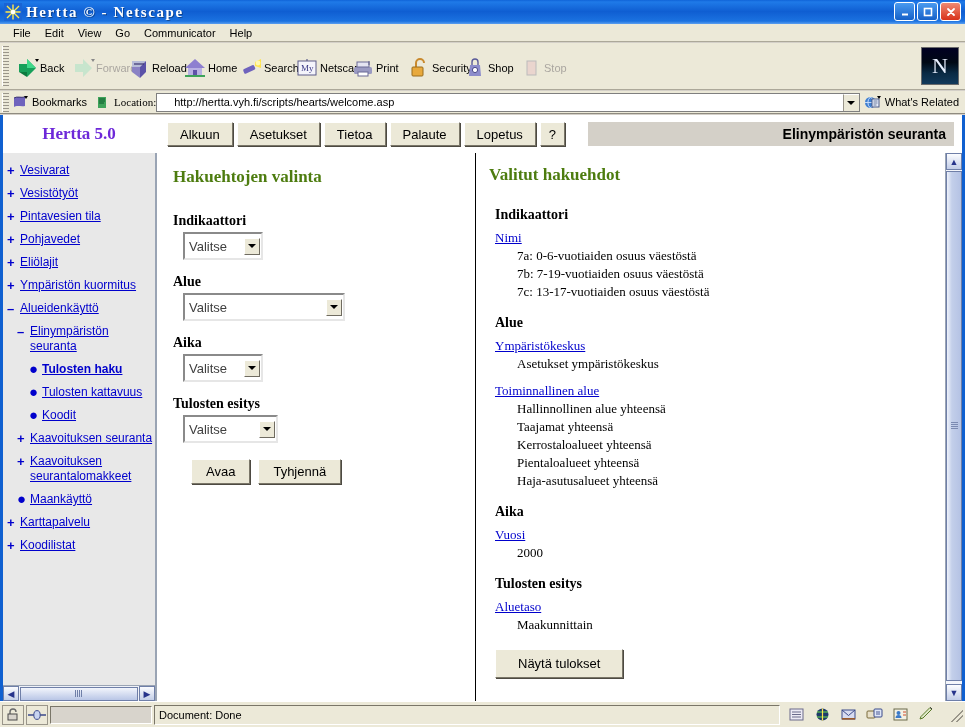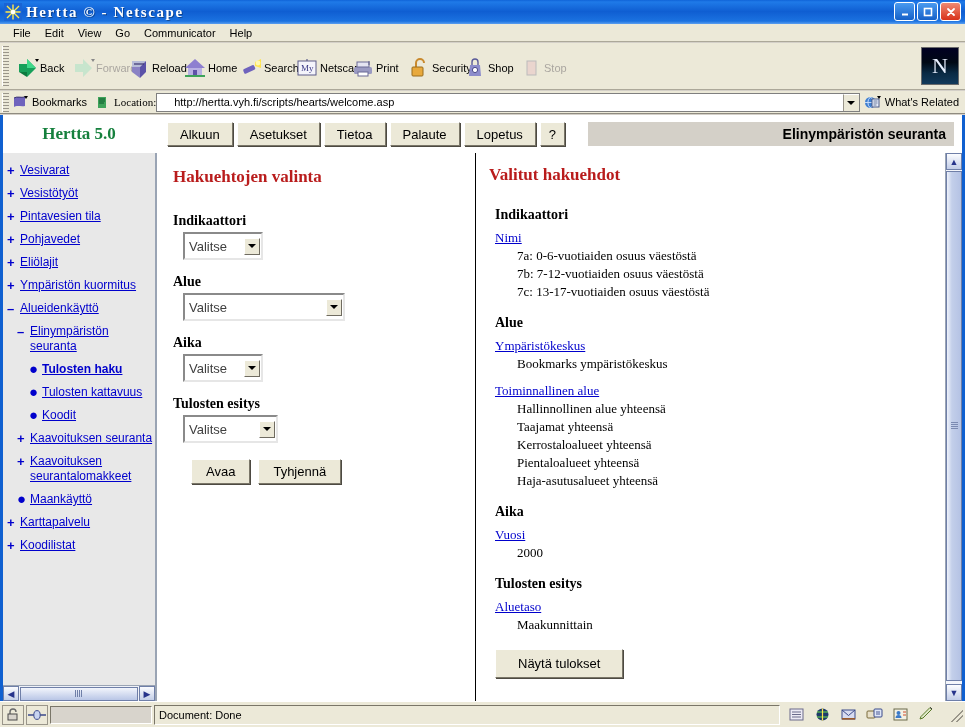--- a/index.html
+++ b/index.html
@@ -227,21 +227,21 @@
   }
   #brand {
     position: absolute;
     left: 0; top: 0;
     width: 152px; height: 38px;
     background: #ffffff;
     display: flex; align-items: center; justify-content: center;
     font-family: "Liberation Serif", serif;
     font-weight: bold;
     font-size: 17px;
-    color: #15803d;
+    color: #6d28d9;
   }
   #hdr-right {
     position: absolute;
     left: 154px; top: 0;
     width: 805px; height: 38px;
     background: #ffffff;
   }
   #navtabs {
     position: absolute;
     left: 10px; top: 7px;
@@ -378,21 +378,21 @@
     background: #ffffff;
     border-right: 1px solid #000000;
     box-sizing: border-box;
     padding: 14px 0 0 14px;
     overflow: hidden;
   }
   h2.serif {
     font-family: "Liberation Serif", serif;
     font-weight: bold;
     font-size: 17px;
-    color: #b91c1c;
+    color: #4d7c0f;
     margin: 0 0 26px 0;
   }
   .fgroup { margin-bottom: 14px; }
   .flabel {
     font-family: "Liberation Serif", serif;
     font-weight: bold;
     font-size: 14px;
     color: #000;
     margin-bottom: 3px;
   }
@@ -961,30 +961,30 @@
     </div>
 
     <div id="right">
       <h2 class="serif">Valitut hakuehdot</h2>
 
       <div class="rsec">
         <div class="rsec-head">Indikaattori</div>
         <a class="rlink">Nimi</a>
         <div class="rvals">
           <div class="rval">7a:  0-6-vuotiaiden osuus väestöstä</div>
-          <div class="rval">7b:  7-12-vuotiaiden osuus väestöstä</div>
+          <div class="rval">7b:  7-19-vuotiaiden osuus väestöstä</div>
           <div class="rval">7c:  13-17-vuotiaiden osuus väestöstä</div>
         </div>
       </div>
 
       <div class="rsec">
         <div class="rsec-head">Alue</div>
         <a class="rlink">Ympäristökeskus</a>
         <div class="rvals">
-          <div class="rval">Bookmarks ympäristökeskus</div>
+          <div class="rval">Asetukset ympäristökeskus</div>
         </div>
         <div style="height:10px"></div>
         <a class="rlink">Toiminnallinen alue</a>
         <div class="rvals">
           <div class="rval">Hallinnollinen alue yhteensä</div>
           <div class="rval">Taajamat yhteensä</div>
           <div class="rval">Kerrostaloalueet yhteensä</div>
           <div class="rval">Pientaloalueet yhteensä</div>
           <div class="rval">Haja-asutusalueet yhteensä</div>
         </div>

